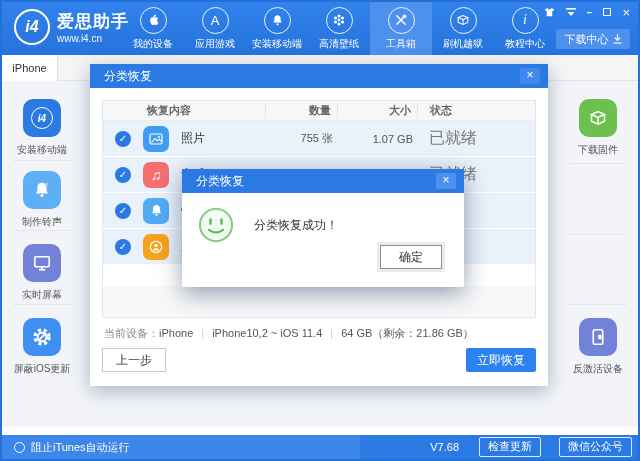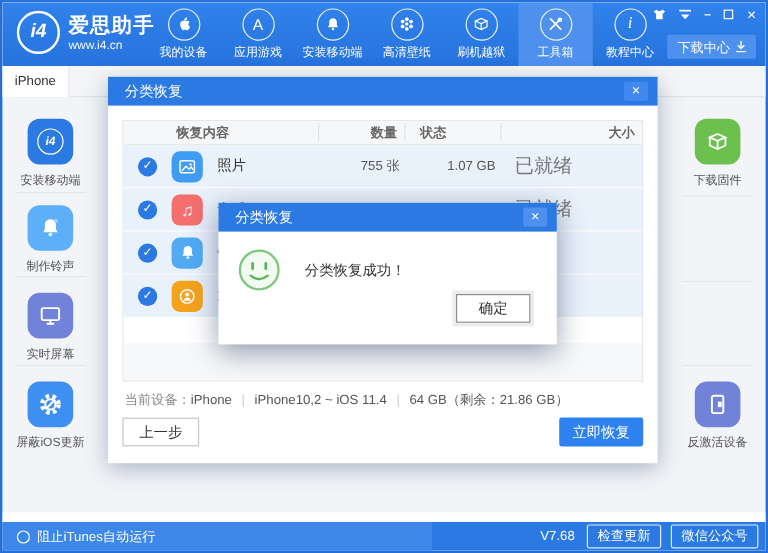--- a/index.html
+++ b/index.html
@@ -66,21 +66,21 @@
   .popup { position:absolute; left:180px; top:167px; width:282px; height:118px; background:#fff; box-shadow:0 6px 22px rgba(20,40,80,.45); z-index:20; }
   .smiley { position:absolute; left:16px; top:38px; }
   .popup-msg { position:absolute; left:72px; top:48px; font-size:12px; color:#333; }
   .btn-ok { position:absolute; right:22px; top:76px; width:62px; height:24px; background:#fff; border:1px solid #8f8f8f; box-shadow:0 0 0 3px #ececec; font-size:12px; color:#333; display:flex; align-items:center; justify-content:center; cursor:pointer; }
 
   
   .statusbar { position:absolute; left:0; right:0; bottom:0; height:24px; background:#2b79e2; color:#fff; z-index:6;text-align:right; }
   .sb-left { position:absolute; left:0; top:0; width:358px; height:24px; background:#3d86ea; display:flex; align-items:center; padding-left:12px; gap:6px; cursor:pointer; }
   .radio { width:11px; height:11px; border:1.5px solid #fff; border-radius:50%; }
   .sb-text { font-size:11px; }
-  .sb-right { position:absolute; right:6px; top:0; height:24px; display:flex; align-items:center; gap:8px; }
+  .sb-right { position:absolute; right:6px; top:0; height:24px; display:flex; align-items:center; gap:18px; }
   .sb-ver { font-size:11px; margin-right:2px; }
   .sb-btn { border:1px solid rgba(255,255,255,.85); border-radius:2px; font-size:11px; padding:1px 8px 2px; cursor:pointer; }
   svg { display:block; }
 </style>
 </head>
 <body>
 
 <div class="window">
 
   <div class="topbar">
@@ -121,39 +121,39 @@
               <circle cx="12" c5="5" cy="5.7" r="1.8"></circle>
               <circle cx="12" cy="10.3" r="1.8"></circle>
               <circle cx="8" cy="12.6" r="1.8"></circle>
               <circle cx="4" cy="10.3" r="1.8"></circle>
               <circle cx="4" cy="5.7" r="1.8"></circle>
               <circle cx="8" cy="8" r="1.6"></circle>
             </svg>
         </div>
         <div class="nav-label">高清壁纸</div>
       </div>
+      <div class="nav-item active">
+        <div class="nav-circle">
+          <svg width="14" height="14" viewBox="0 0 16 16" stroke="#fff" fill="none" stroke-width="1.6" stroke-linecap="round">
+              <path d="M3.2 3.2l9.6 9.6"></path>
+              <path d="M12.8 3.2 3.2 12.8"></path>
+              <circle cx="12.1" cy="3.9" r="1.6" stroke-width="1.2"></circle>
+            </svg>
+        </div>
+        <div class="nav-label">工具箱</div>
+      </div>
       <div class="nav-item">
         <div class="nav-circle">
           <svg width="14" height="14" viewBox="0 0 16 16" fill="none" stroke="#fff" stroke-width="1.2">
               <path d="M2.5 5.2 8 2.8l5.5 2.4L8 7.6z"></path>
               <path d="M2.5 5.2v5.6L8 13.2l5.5-2.4V5.2"></path>
               <path d="M8 7.6v5.6"></path>
             </svg>
         </div>
         <div class="nav-label">刷机越狱</div>
-      </div>
-      <div class="nav-item active">
-        <div class="nav-circle">
-          <svg width="14" height="14" viewBox="0 0 16 16" stroke="#fff" fill="none" stroke-width="1.6" stroke-linecap="round">
-              <path d="M3.2 3.2l9.6 9.6"></path>
-              <path d="M12.8 3.2 3.2 12.8"></path>
-              <circle cx="12.1" cy="3.9" r="1.6" stroke-width="1.2"></circle>
-            </svg>
-        </div>
-        <div class="nav-label">工具箱</div>
       </div>
       <div class="nav-item">
         <div class="nav-circle">
             <i style="font-family:'Liberation Serif',serif;font-size:14px;">i</i>
           </div>
         <div class="nav-label">教程中心</div>
       </div>
     </div>
 
     <div class="winctrl">
@@ -261,22 +261,22 @@
   <div class="dialog">
     <div class="dlg-head">
       <div class="dlg-title">分类恢复</div>
       <div class="dlg-close">×</div>
     </div>
 
     <div class="table">
       <div class="t-head">
         <div class="hc first">恢复内容</div>
         <div class="hc num">数量</div>
+        <div class="hc num">大小</div>
         <div class="hc st">状态</div>
-        <div class="hc num">大小</div>
       </div>
 
       <div class="t-row">
         <div class="t-cell-main">
           <div class="chk">✓</div>
           <div class="rowicon" style="background:#3e9df2;">
             <svg width="16" height="16" viewBox="0 0 16 16" fill="none">
                 <rect x="2" y="3" width="12" height="10" rx="1.5" stroke="#fff" stroke-width="1.2"></rect>
                 <path d="M3.5 11.5 7 7.5l2.5 2.5 1.8-1.8 1.8 2.3" stroke="#fff" stroke-width="1.1"></path>
                 <circle cx="10.8" cy="6" r="1" fill="#fff"></circle>

